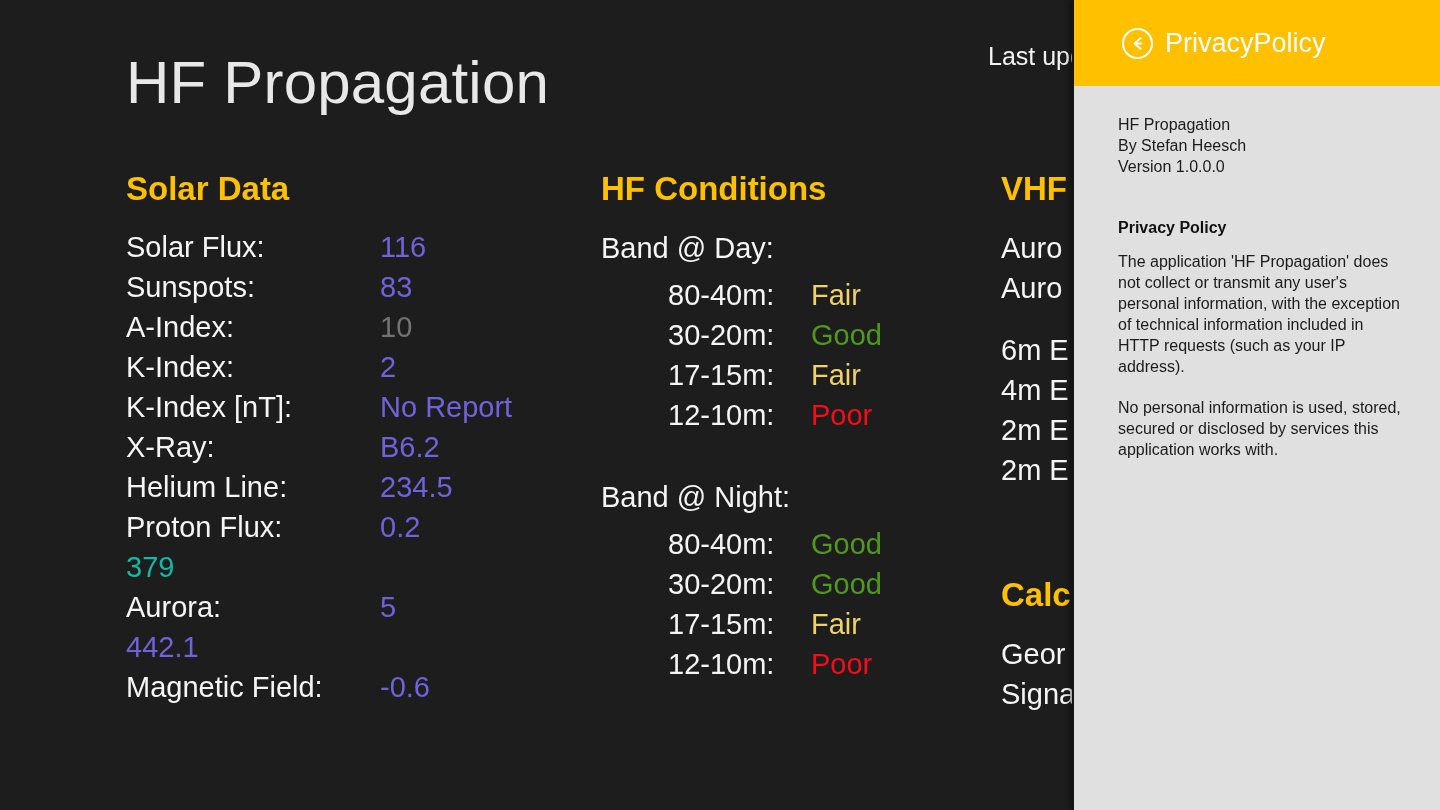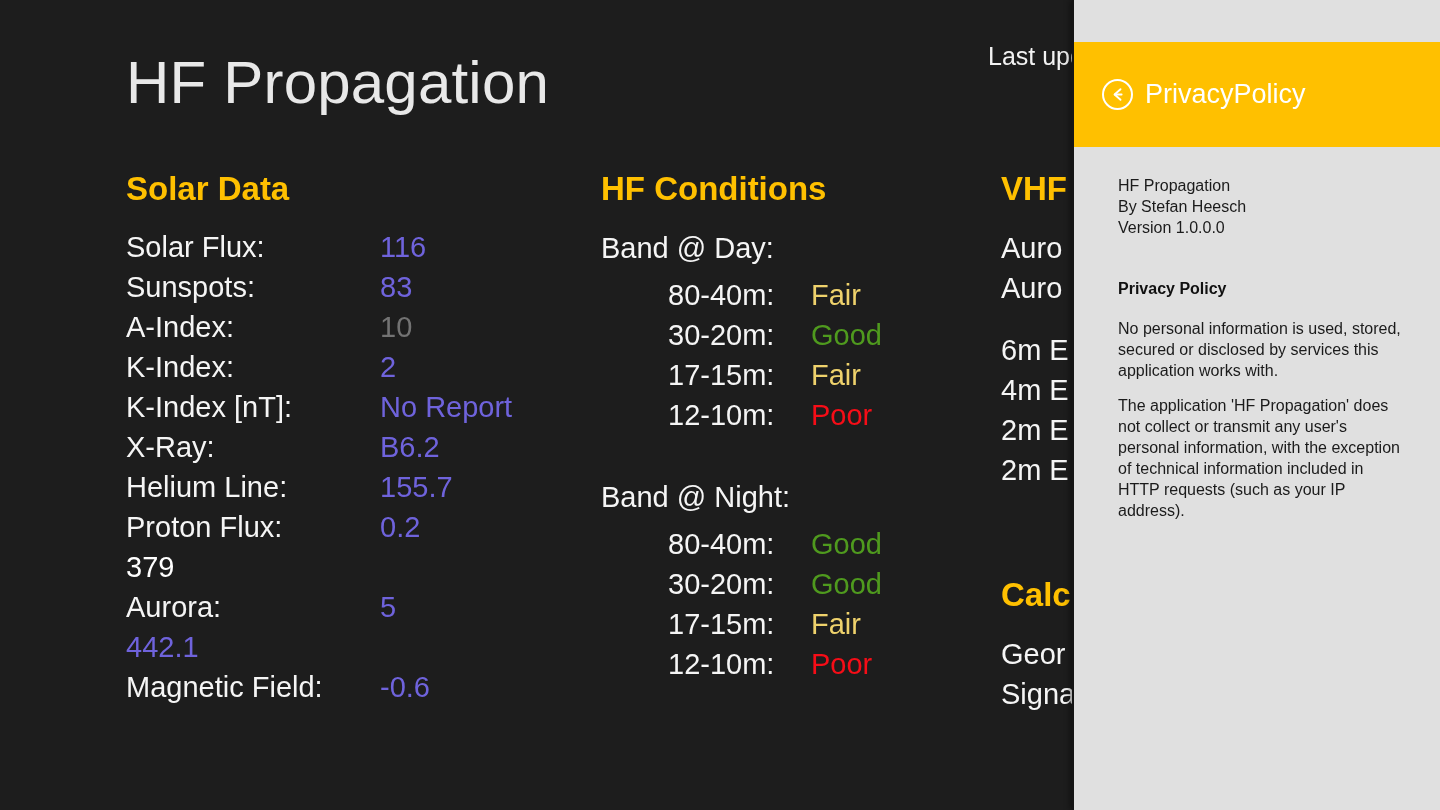--- a/index.html
+++ b/index.html
@@ -131,26 +131,25 @@
     width: 368px;
     height: 810px;
     background: #e0e0e0;
     border-left: 2px solid #151515;
     box-shadow: -2px 0 6px rgba(0,0,0,0.45);
     z-index: 10;
     overflow: hidden;
   }
 
   #flyout-header {
-    height: 105px;
+    height: 86px;
     background: #ffc000;
     display: flex;
     align-items: center;
-    padding-left: 28px;
-    margin-top: 42px;
+    padding-left: 48px;
   }
 
   #back-button {
     width: 31px;
     height: 31px;
     flex: 0 0 31px;
     border: 2px solid #ffffff;
     border-radius: 50%;
     display: flex;
     align-items: center;
@@ -225,28 +224,28 @@
         <div class="kv-row">
           <span class="kv-label">K-Index [nT]:</span>
           <span class="kv-value" style="color: rgb(111, 99, 220);">No Report</span>
         </div>
         <div class="kv-row">
           <span class="kv-label">X-Ray:</span>
           <span class="kv-value" style="color: rgb(111, 99, 220);">B6.2</span>
         </div>
         <div class="kv-row">
           <span class="kv-label">Helium Line:</span>
-          <span class="kv-value" style="color: rgb(111, 99, 220);">155.7</span>
+          <span class="kv-value" style="color: rgb(111, 99, 220);">234.5</span>
         </div>
         <div class="kv-row">
           <span class="kv-label">Proton Flux:</span>
           <span class="kv-value" style="color: rgb(111, 99, 220);">0.2</span>
         </div>
         <div class="kv-row">
-          <span class="kv-value" style="color: #ffffff;">379</span>
+          <span class="kv-value" style="color: #14b8a6;">379</span>
         </div>
         <div class="kv-row">
           <span class="kv-label">Aurora:</span>
           <span class="kv-value" style="color: rgb(111, 99, 220);">5</span>
         </div>
         <div class="kv-row">
           <span class="kv-value" style="color: rgb(111, 99, 220);">442.1</span>
         </div>
         <div class="kv-row">
           <span class="kv-label">Magnetic Field:</span>
@@ -333,17 +332,17 @@
     <div id="flyout-title">PrivacyPolicy</div>
   </div>
 
   <div id="flyout-body">
     <div class="app-ident">HF Propagation</div>
     <div class="app-ident">By Stefan Heesch</div>
     <div class="app-ident">Version 1.0.0.0</div>
 
     <div id="privacy-heading">Privacy Policy</div>
 
+    <p class="policy-para">The application 'HF Propagation' does not collect or transmit any user's personal information,  with the exception of technical information included in HTTP requests (such as your IP address).</p>
     <p class="policy-para second">No personal information is used, stored, secured or disclosed by services this application works with.</p>
-    <p class="policy-para">The application 'HF Propagation' does not collect or transmit any user's personal information,  with the exception of technical information included in HTTP requests (such as your IP address).</p>
   </div>
 
 </aside>
 
 </body></html>

